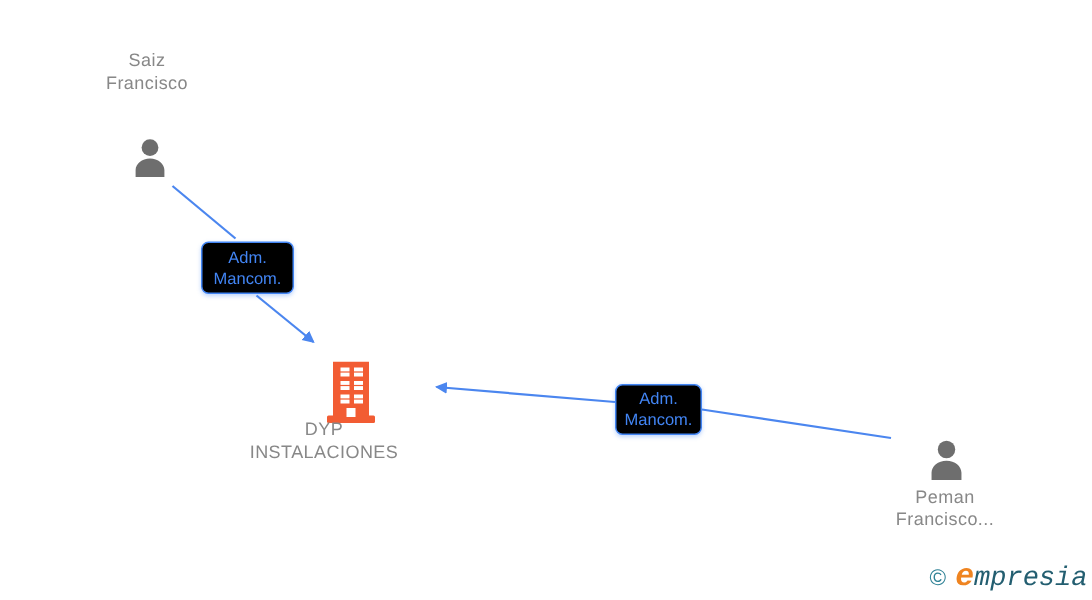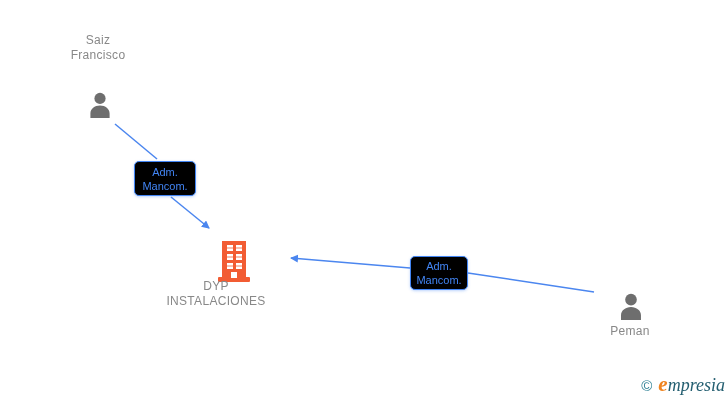--- a/index.html
+++ b/index.html
@@ -73,21 +73,21 @@
     align-items: baseline;
     gap: 6px;
     cursor: pointer;
   }
   .wm-copy {
     color: #2f8296;
     font-size: 15px;
     font-family: "Liberation Sans", sans-serif;
   }
   .wm-brand {
-    font-family: Liberation Serif, serif;
+    font-family: Liberation Mono, monospace;
     font-style: italic;
     white-space: nowrap;
   }
   .wm-e    { color: #ef8420; font-size: 21px; font-weight: bold; }
   .wm-rest { color: #235e70; font-size: 18px; }
 </style>
 </head>
 <body>
 
 <div class="canvas">
@@ -148,20 +148,21 @@
   <div class="node person2-icon">
     <span>
       <svg width="30" height="27" viewBox="0 0 28 26" xmlns="http://www.w3.org/2000/svg">
         <circle cx="14" cy="6.4" r="5.6" fill="#6e6e6e"></circle>
         <path d="M14 13.6c-5.4 0-9.6 3.5-9.6 7.8V26h19.2v-4.6c0-4.3-4.2-7.8-9.6-7.8z" fill="#6e6e6e"></path>
       </svg>
     </span>
   </div>
   <div class="node person2-label node-label">
     <div>Peman</div>
+    <div>Francisco...</div>
   </div>
 
   <div class="relation-box relation-1">
     <div>Adm.</div>
     <div>Mancom.</div>
   </div>
   <div class="relation-box relation-2">
     <div>Adm.</div>
     <div>Mancom.</div>
   </div>

